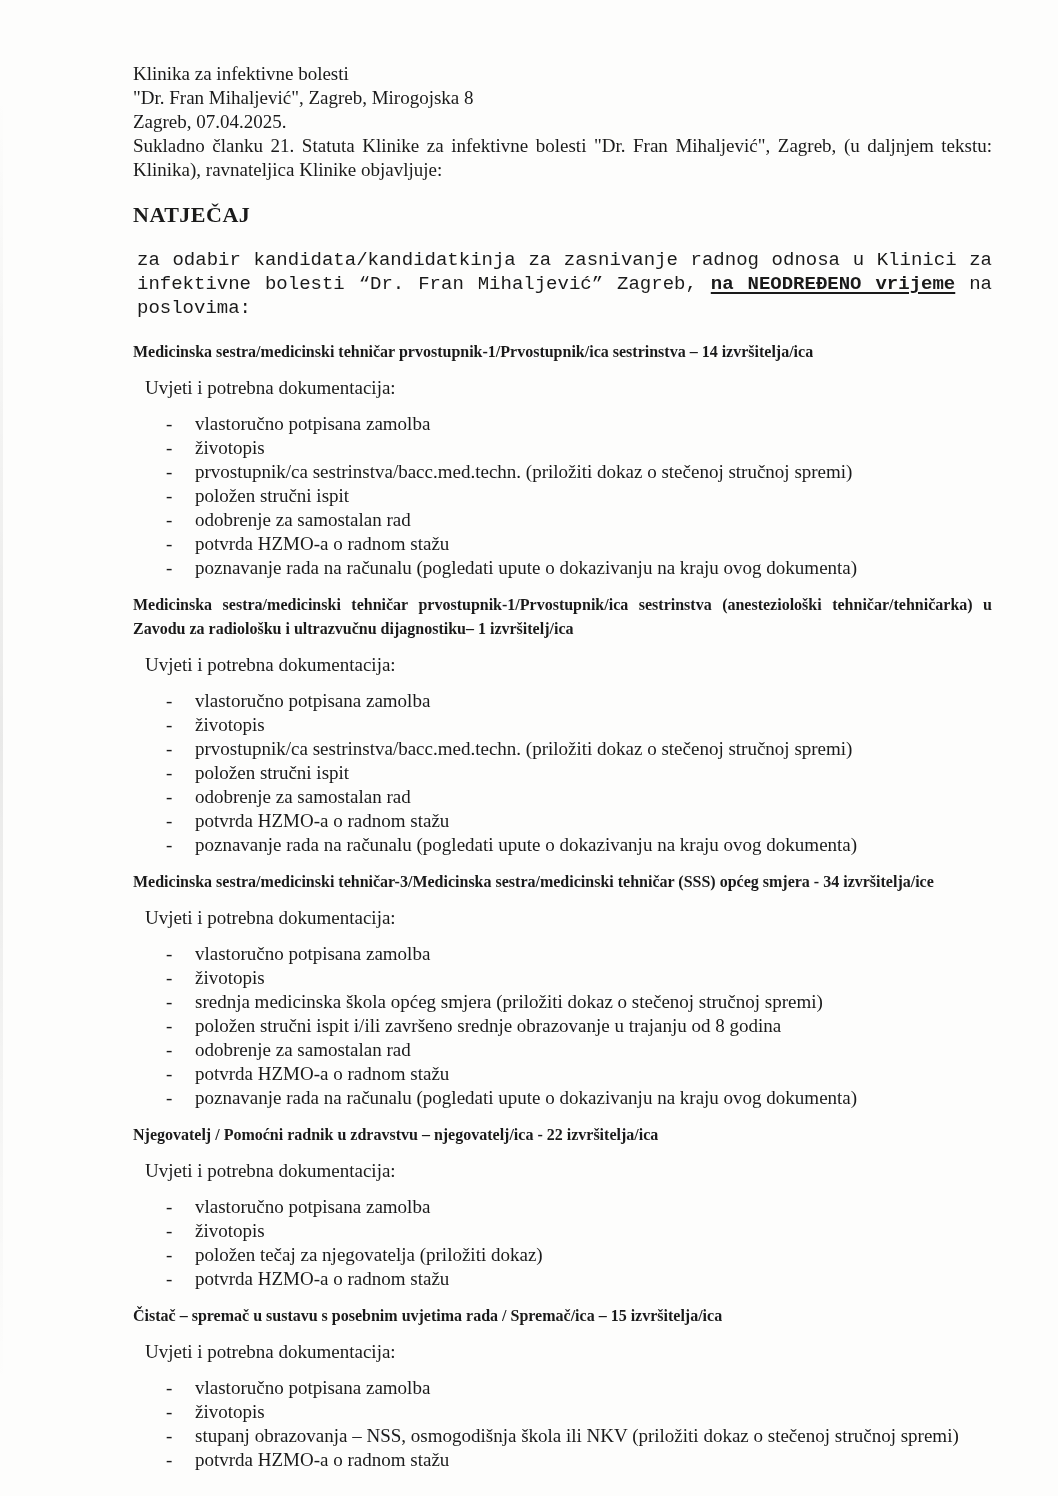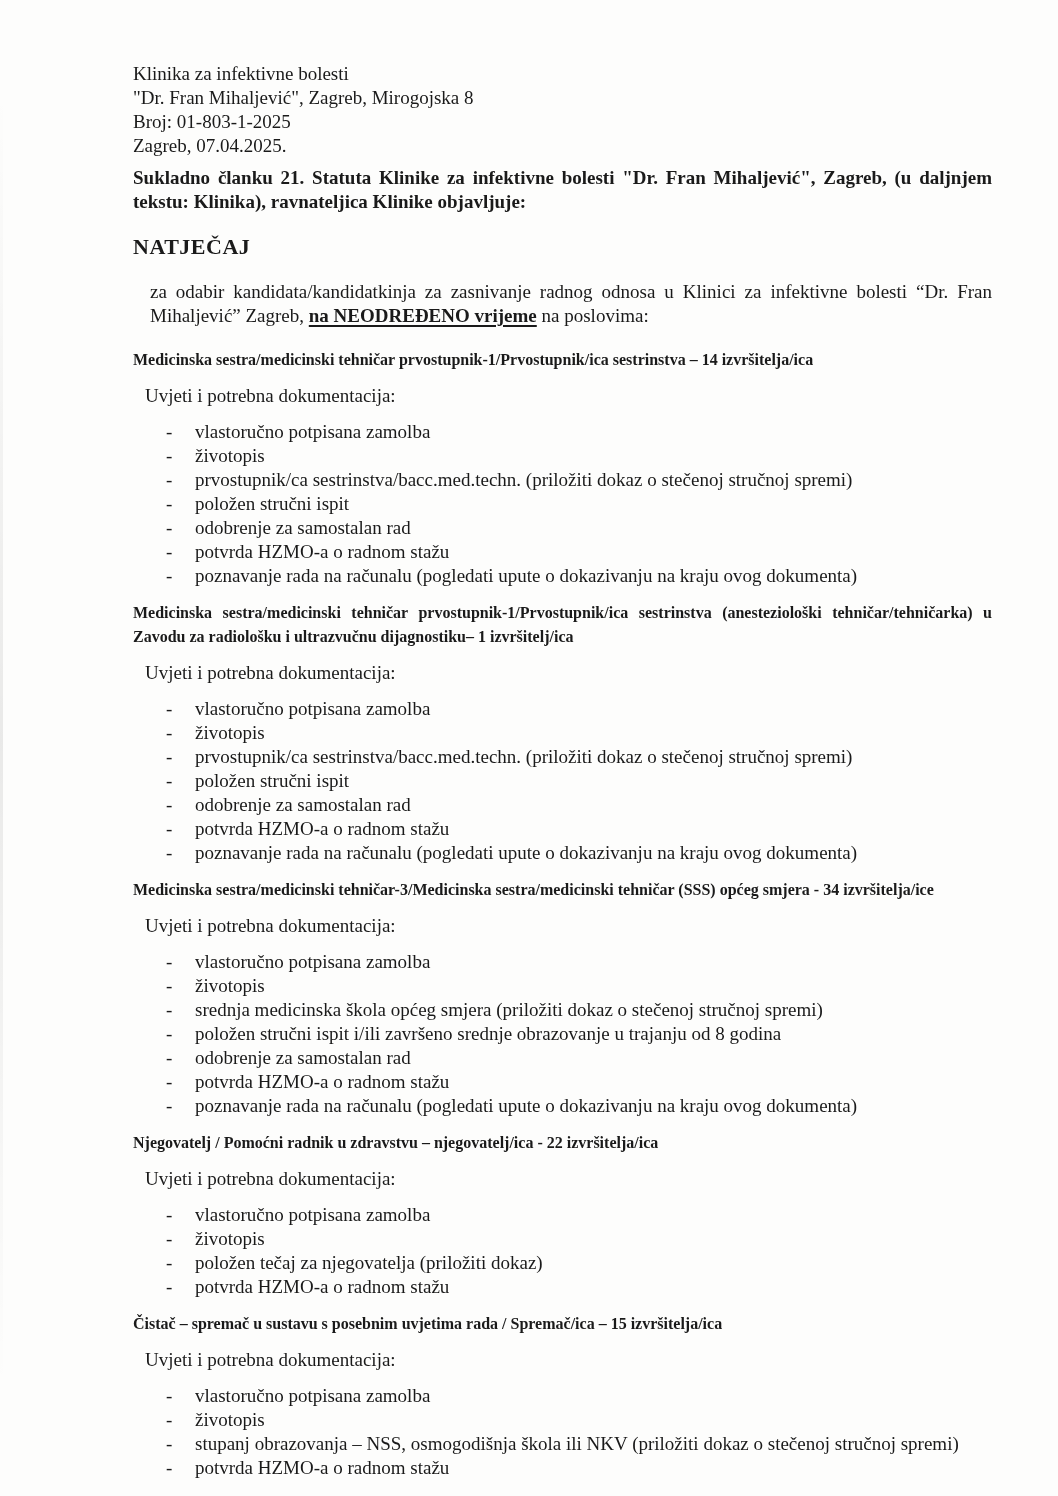--- a/index.html
+++ b/index.html
@@ -24,35 +24,35 @@
   }
   
   .scan-edge {
     position: absolute;
     left: 0; top: 90px;
     width: 3px; height: 1300px;
     background: linear-gradient(to bottom, rgba(0,0,0,0), rgba(0,0,0,0.08), rgba(0,0,0,0));
   }
   .letterhead div { white-space: nowrap; }
   .intro {
-    margin: 8px 0 0 0;
+    margin: 0 0 0 0;
     text-align: justify;
-    font-weight: bold;
   }
   .doc-title {
     margin: 20px 0 0 0;
     font-size: 22px;
     line-height: 26px;
     font-weight: bold;
     text-align: left;
     letter-spacing: 0.5px;
   }
   .subject {
-    margin: 20px 0 0 17px;
+    margin: 20px 0 0 4px;
     text-align: justify;
+    font-family: Liberation Mono, monospace;
   }
   .subject .emph {
     font-weight: bold;
     text-decoration: underline;
     text-decoration-thickness: 2px;
     text-underline-offset: 3px;
   }
   .job-section { margin-top: 20px; }
   .job-section + .job-section { margin-top: 13px; }
   .job-title {
@@ -84,21 +84,20 @@
 </style>
 </head>
 <body>
 
 <div class="page">
   <div class="scan-edge"></div>
 
   <header class="letterhead">
     <div>Klinika za infektivne bolesti</div>
     <div>"Dr. Fran Mihaljević", Zagreb, Mirogojska 8</div>
-    <div>Broj: 01-803-1-2025</div>
     <div>Zagreb, 07.04.2025.</div>
   </header>
 
   <p class="intro">Sukladno članku 21. Statuta Klinike za infektivne bolesti "Dr. Fran Mihaljević", Zagreb, (u daljnjem tekstu: Klinika), ravnateljica Klinike objavljuje:</p>
 
   <h1 class="doc-title">NATJEČAJ</h1>
 
   <p class="subject"><span>za odabir kandidata/kandidatkinja za zasnivanje radnog odnosa u Klinici za infektivne bolesti “Dr. Fran Mihaljević” Zagreb, </span><span class="emph">na NEODREĐENO vrijeme</span><span> na poslovima:</span></p>
 
   <section class="job-section">

